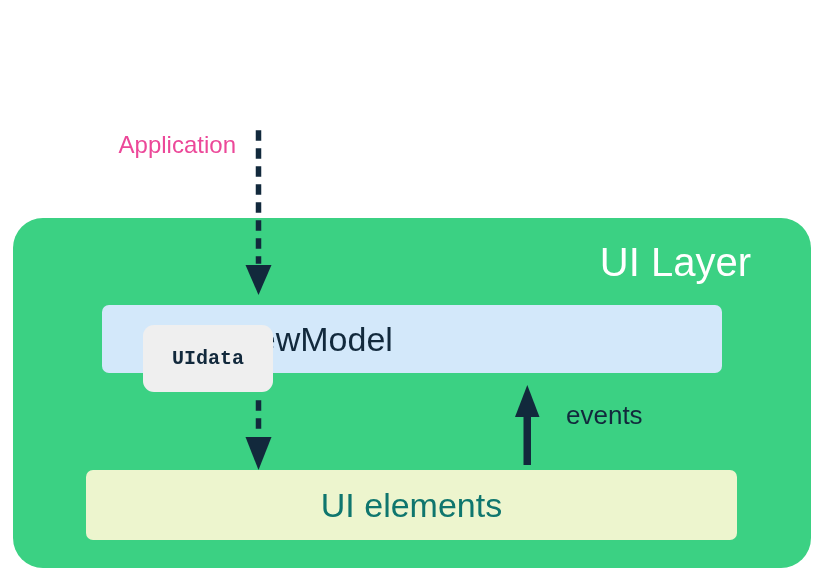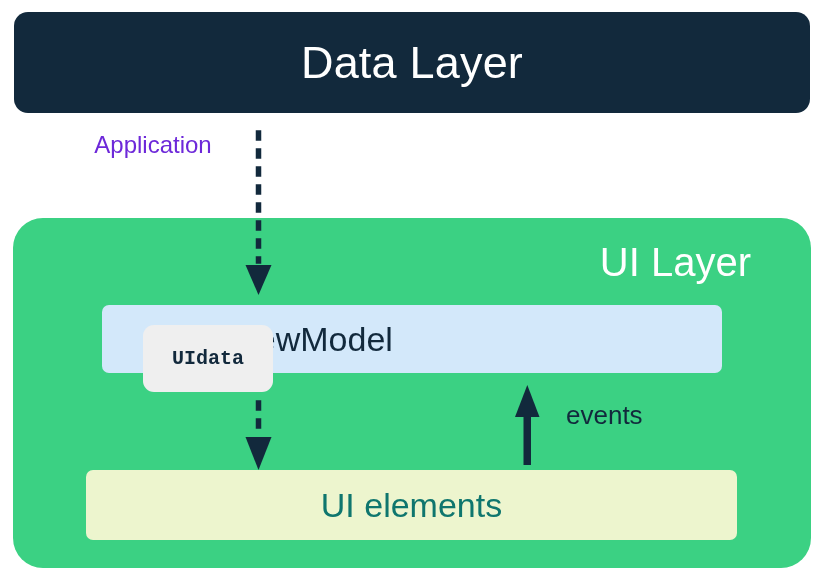--- a/index.html
+++ b/index.html
@@ -36,25 +36,25 @@
     color: #ffffff;
     font-size: 45px;
     line-height: 1;
     letter-spacing: 0.2px;
     white-space: nowrap;
   }
 
   
   .app-data-label {
     position: absolute;
-    left: 52px;
+    left: 34px;
     top: 130px;
     width: 202px;
-    text-align: center;
-    color: #6d28d9;
+    text-align: right;
+    color: #ec4899;
     font-size: 24px;
     line-height: 30px;
   }
   .app-data-label span { display: block; }
 
   
   .ui-layer {
     position: absolute;
     left: 13px;
     top: 218px;
@@ -157,23 +157,20 @@
   }
   .arrow-upper { left: 240px; top: 125px; }
   .arrow-lower { left: 240px; top: 398px; }
   .arrow-events { left: 508px; top: 383px; }
 </style>
 </head>
 <body>
 
 <div id="canvas">
 
-  <div class="data-layer">
-    <div class="data-layer-title">Data Layer</div>
-  </div>
 
   <div class="app-data-label">
     <span>Application</span>
   </div>
 
   <div class="ui-layer">
     <div class="ui-layer-title">UI Layer</div>
   </div>
 
   <div class="viewmodel-box">

